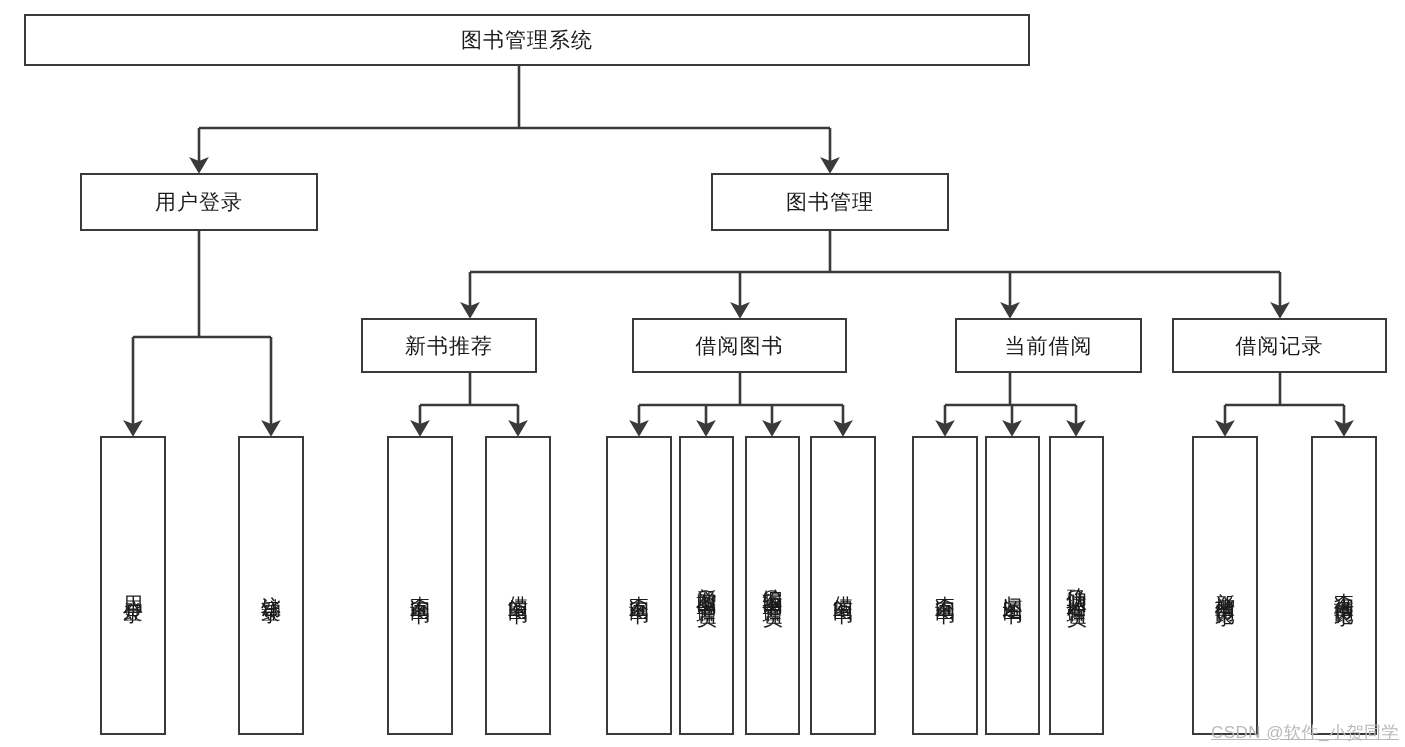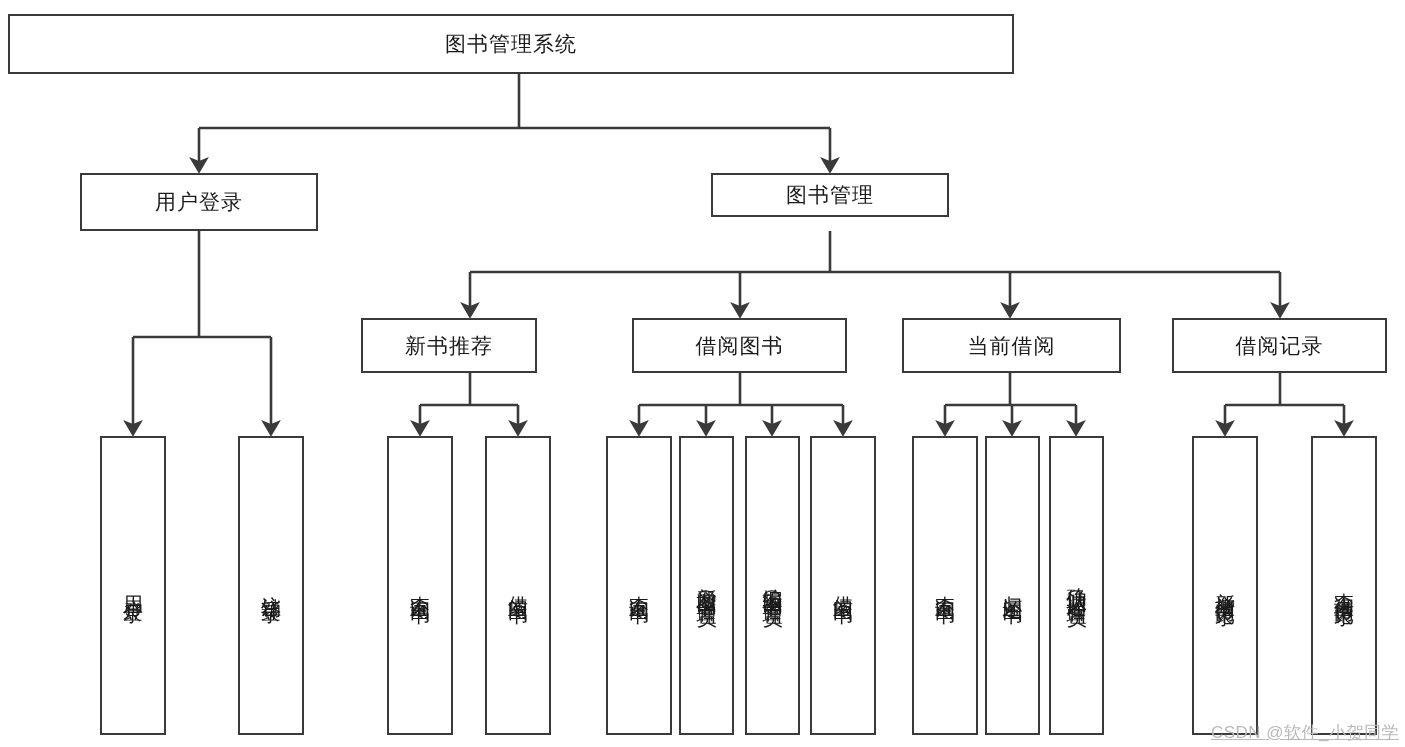--- a/index.html
+++ b/index.html
@@ -121,41 +121,41 @@
     <path class="wire" d="M945,405 L945,428" marker-end="url(#arrow)"></path>
     <path class="wire" d="M1012,405 L1012,428" marker-end="url(#arrow)"></path>
     <path class="wire" d="M1076,405 L1076,428" marker-end="url(#arrow)"></path>
 
     <path class="wire" d="M1280,373 L1280,405"></path>
     <path class="wire" d="M1225,405 L1344,405"></path>
     <path class="wire" d="M1225,405 L1225,428" marker-end="url(#arrow)"></path>
     <path class="wire" d="M1344,405 L1344,428" marker-end="url(#arrow)"></path>
   </svg>
 
-  <div class="node h" style="left:8px; top:14px; width:1006px; height:60px;">
+  <div class="node h" style="left:24px; top:14px; width:1006px; height:52px;">
     <span>图书管理系统</span>
   </div>
 
   <div class="node h" style="left:80px; top:173px; width:238px; height:58px;">
     <span>用户登录</span>
   </div>
 
-  <div class="node h" style="left:711px; top:173px; width:238px; height:44px;">
+  <div class="node h" style="left:711px; top:173px; width:238px; height:58px;">
     <span>图书管理</span>
   </div>
 
   <div class="node h" style="left:361px; top:318px; width:176px; height:55px;">
     <span>新书推荐</span>
   </div>
 
   <div class="node h" style="left:632px; top:318px; width:215px; height:55px;">
     <span>借阅图书</span>
   </div>
 
-  <div class="node h" style="left:902px; top:318px; width:219px; height:55px;">
+  <div class="node h" style="left:955px; top:318px; width:187px; height:55px;">
     <span>当前借阅</span>
   </div>
 
   <div class="node h" style="left:1172px; top:318px; width:215px; height:55px;">
     <span>借阅记录</span>
   </div>
 
   <div class="node v" style="left:100px; top:436px; width:66px; height:299px;">
     <span>用户登录</span>
   </div>

